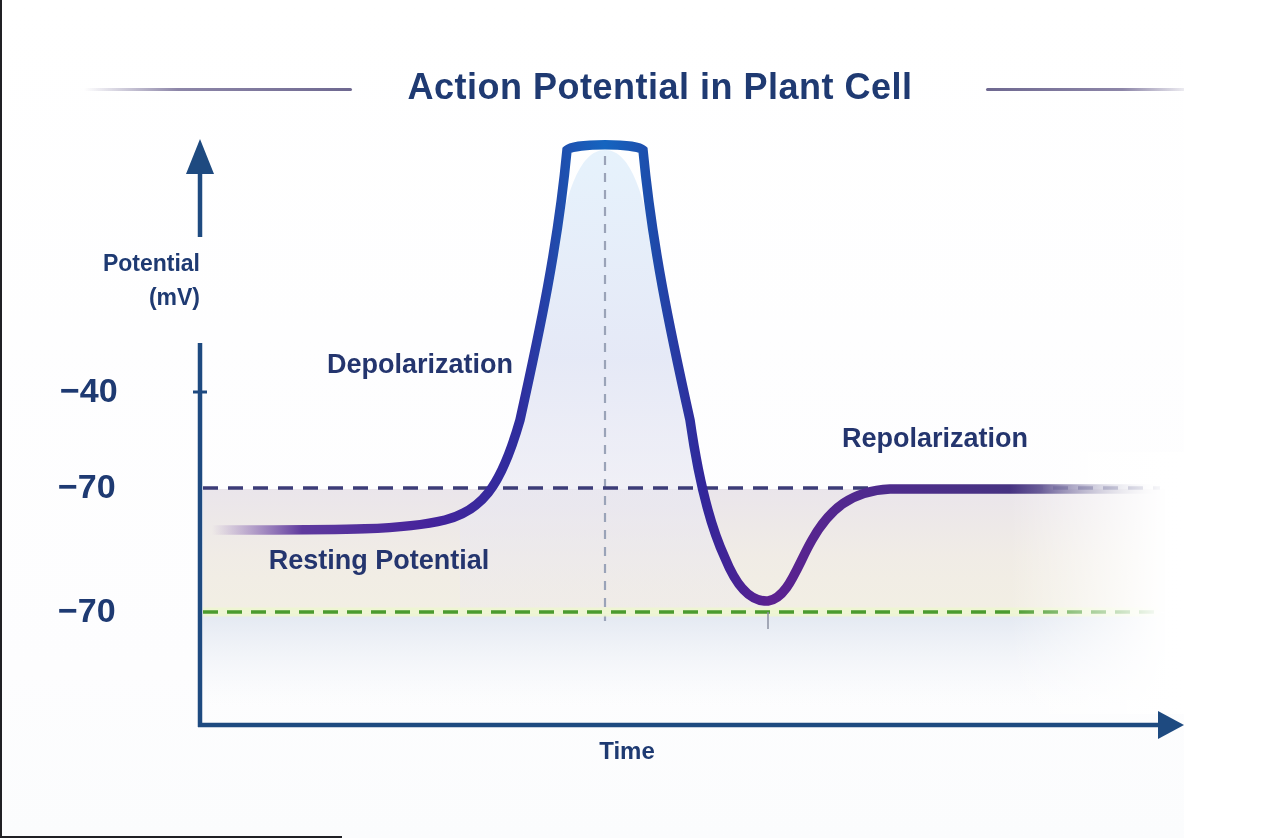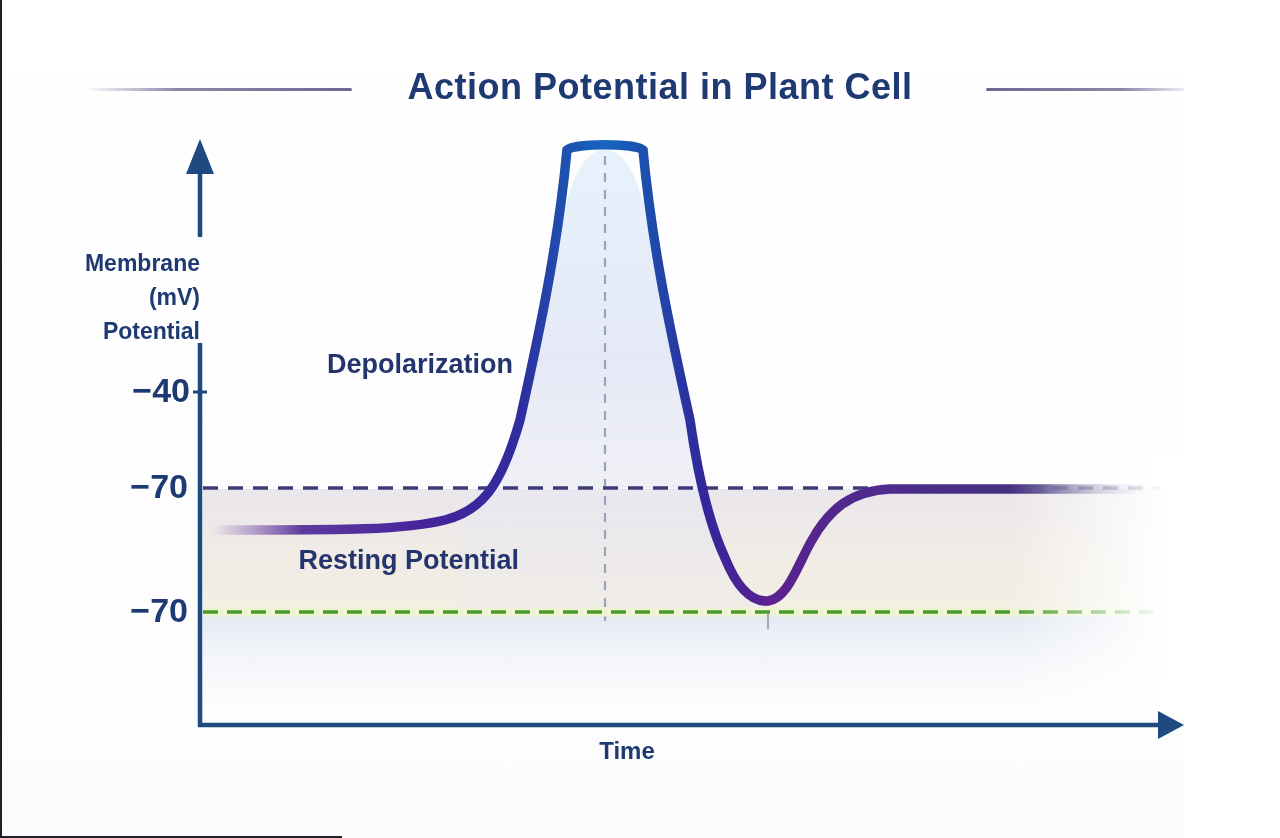--- a/index.html
+++ b/index.html
@@ -21,29 +21,29 @@
   .rule-right{left:986px;width:210px;
     background:linear-gradient(to left,rgba(110,104,144,0),#8d86a8 35%,#6e6890);}
 
   .chart-svg{position:absolute;left:0;top:0;}
 
   .lbl{position:absolute;color:#1f3a72;}
   .ylabel{
     left:30px;top:246px;width:170px;text-align:right;
     font-size:23px;font-weight:bold;line-height:34px;color:#1e3a72;
   }
-  .tick{width:130px;text-align:right;font-size:34px;font-weight:600;color:#1e3a72;}
+  .tick{width:130px;font-size:34px;font-weight:600;color:#1e3a72;}
   .tick-40{left:60px;top:371px;}
   .tick-70a{left:58px;top:467px;}
   .tick-70b{left:58px;top:591px;}
 
   .phase{font-size:27px;font-weight:600;color:#24356e;text-align:center;}
   .depol{left:288px;top:349px;width:264px;}
   .repol{left:803px;top:423px;width:264px;}
-  .resting{left:215px;top:545px;width:304px;text-align:right;}
+  .resting{left:227px;top:545px;width:304px;}
 
   .xlabel{left:527px;top:737px;width:200px;text-align:center;
     font-size:24px;font-weight:bold;color:#1e3a72;}
 </style>
 </head>
 <body>
 
 <div class="stage">
 
   <div class="edge-left"></div>
@@ -129,27 +129,27 @@
     <line x1="200" y1="343" x2="200" y2="727" stroke="#1e4a80" stroke-width="4.5"></line>
     <polygon points="186,174 200,139 214,174" fill="#1e4a80"></polygon>
 
     <line x1="198" y1="725" x2="1160" y2="725" stroke="#1e4a80" stroke-width="4.5"></line>
     <polygon points="1158,711 1184,725 1158,739" fill="#1e4a80"></polygon>
 
     <line x1="193" y1="392" x2="207" y2="392" stroke="#1e4a80" stroke-width="3"></line>
   </svg>
 
   <div class="lbl ylabel">
-    <div>Membrane</div>
+    <div>Potential</div>
     <div>(mV)</div>
-    <div>Potential</div>
   </div>
 
   <div class="lbl tick tick-40">−40</div>
   <div class="lbl tick tick-70a">−70</div>
   <div class="lbl tick tick-70b">−70</div>
 
   <div class="lbl phase depol">Depolarization</div>
+  <div class="lbl phase repol">Repolarization</div>
   <div class="lbl phase resting">Resting Potential</div>
 
   <div class="lbl xlabel">Time</div>
 
 </div>
 
 </body></html>

